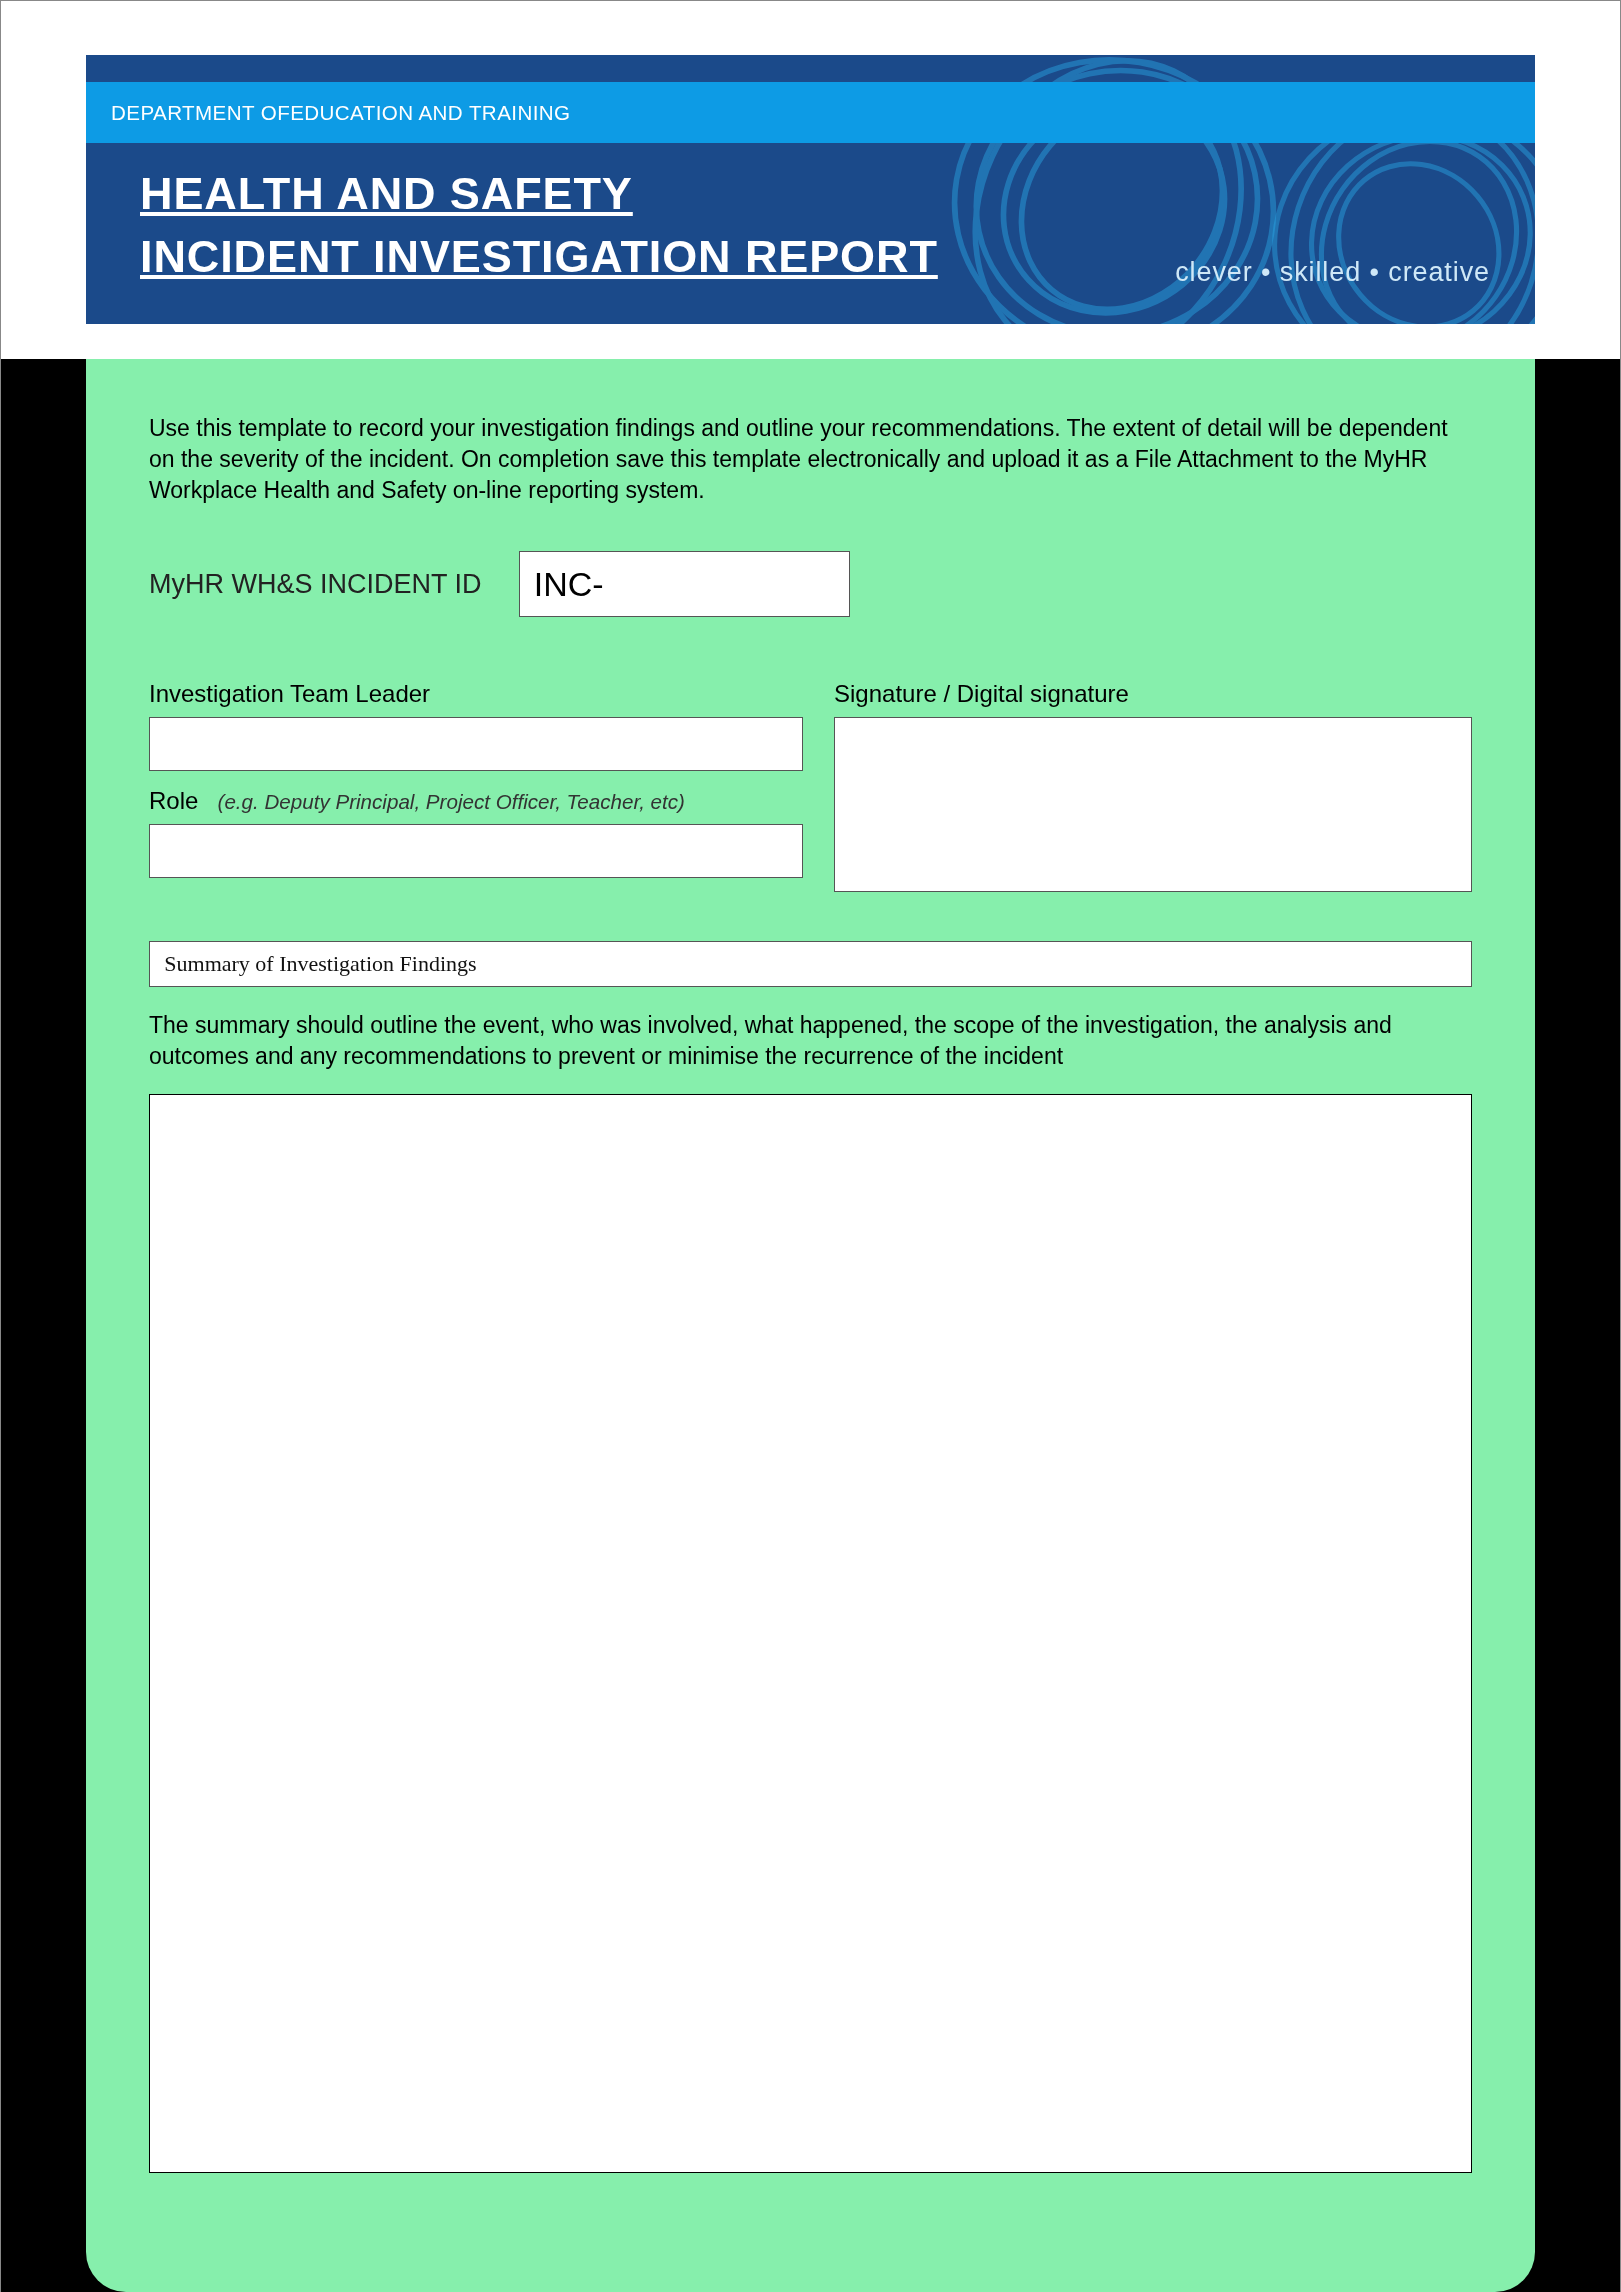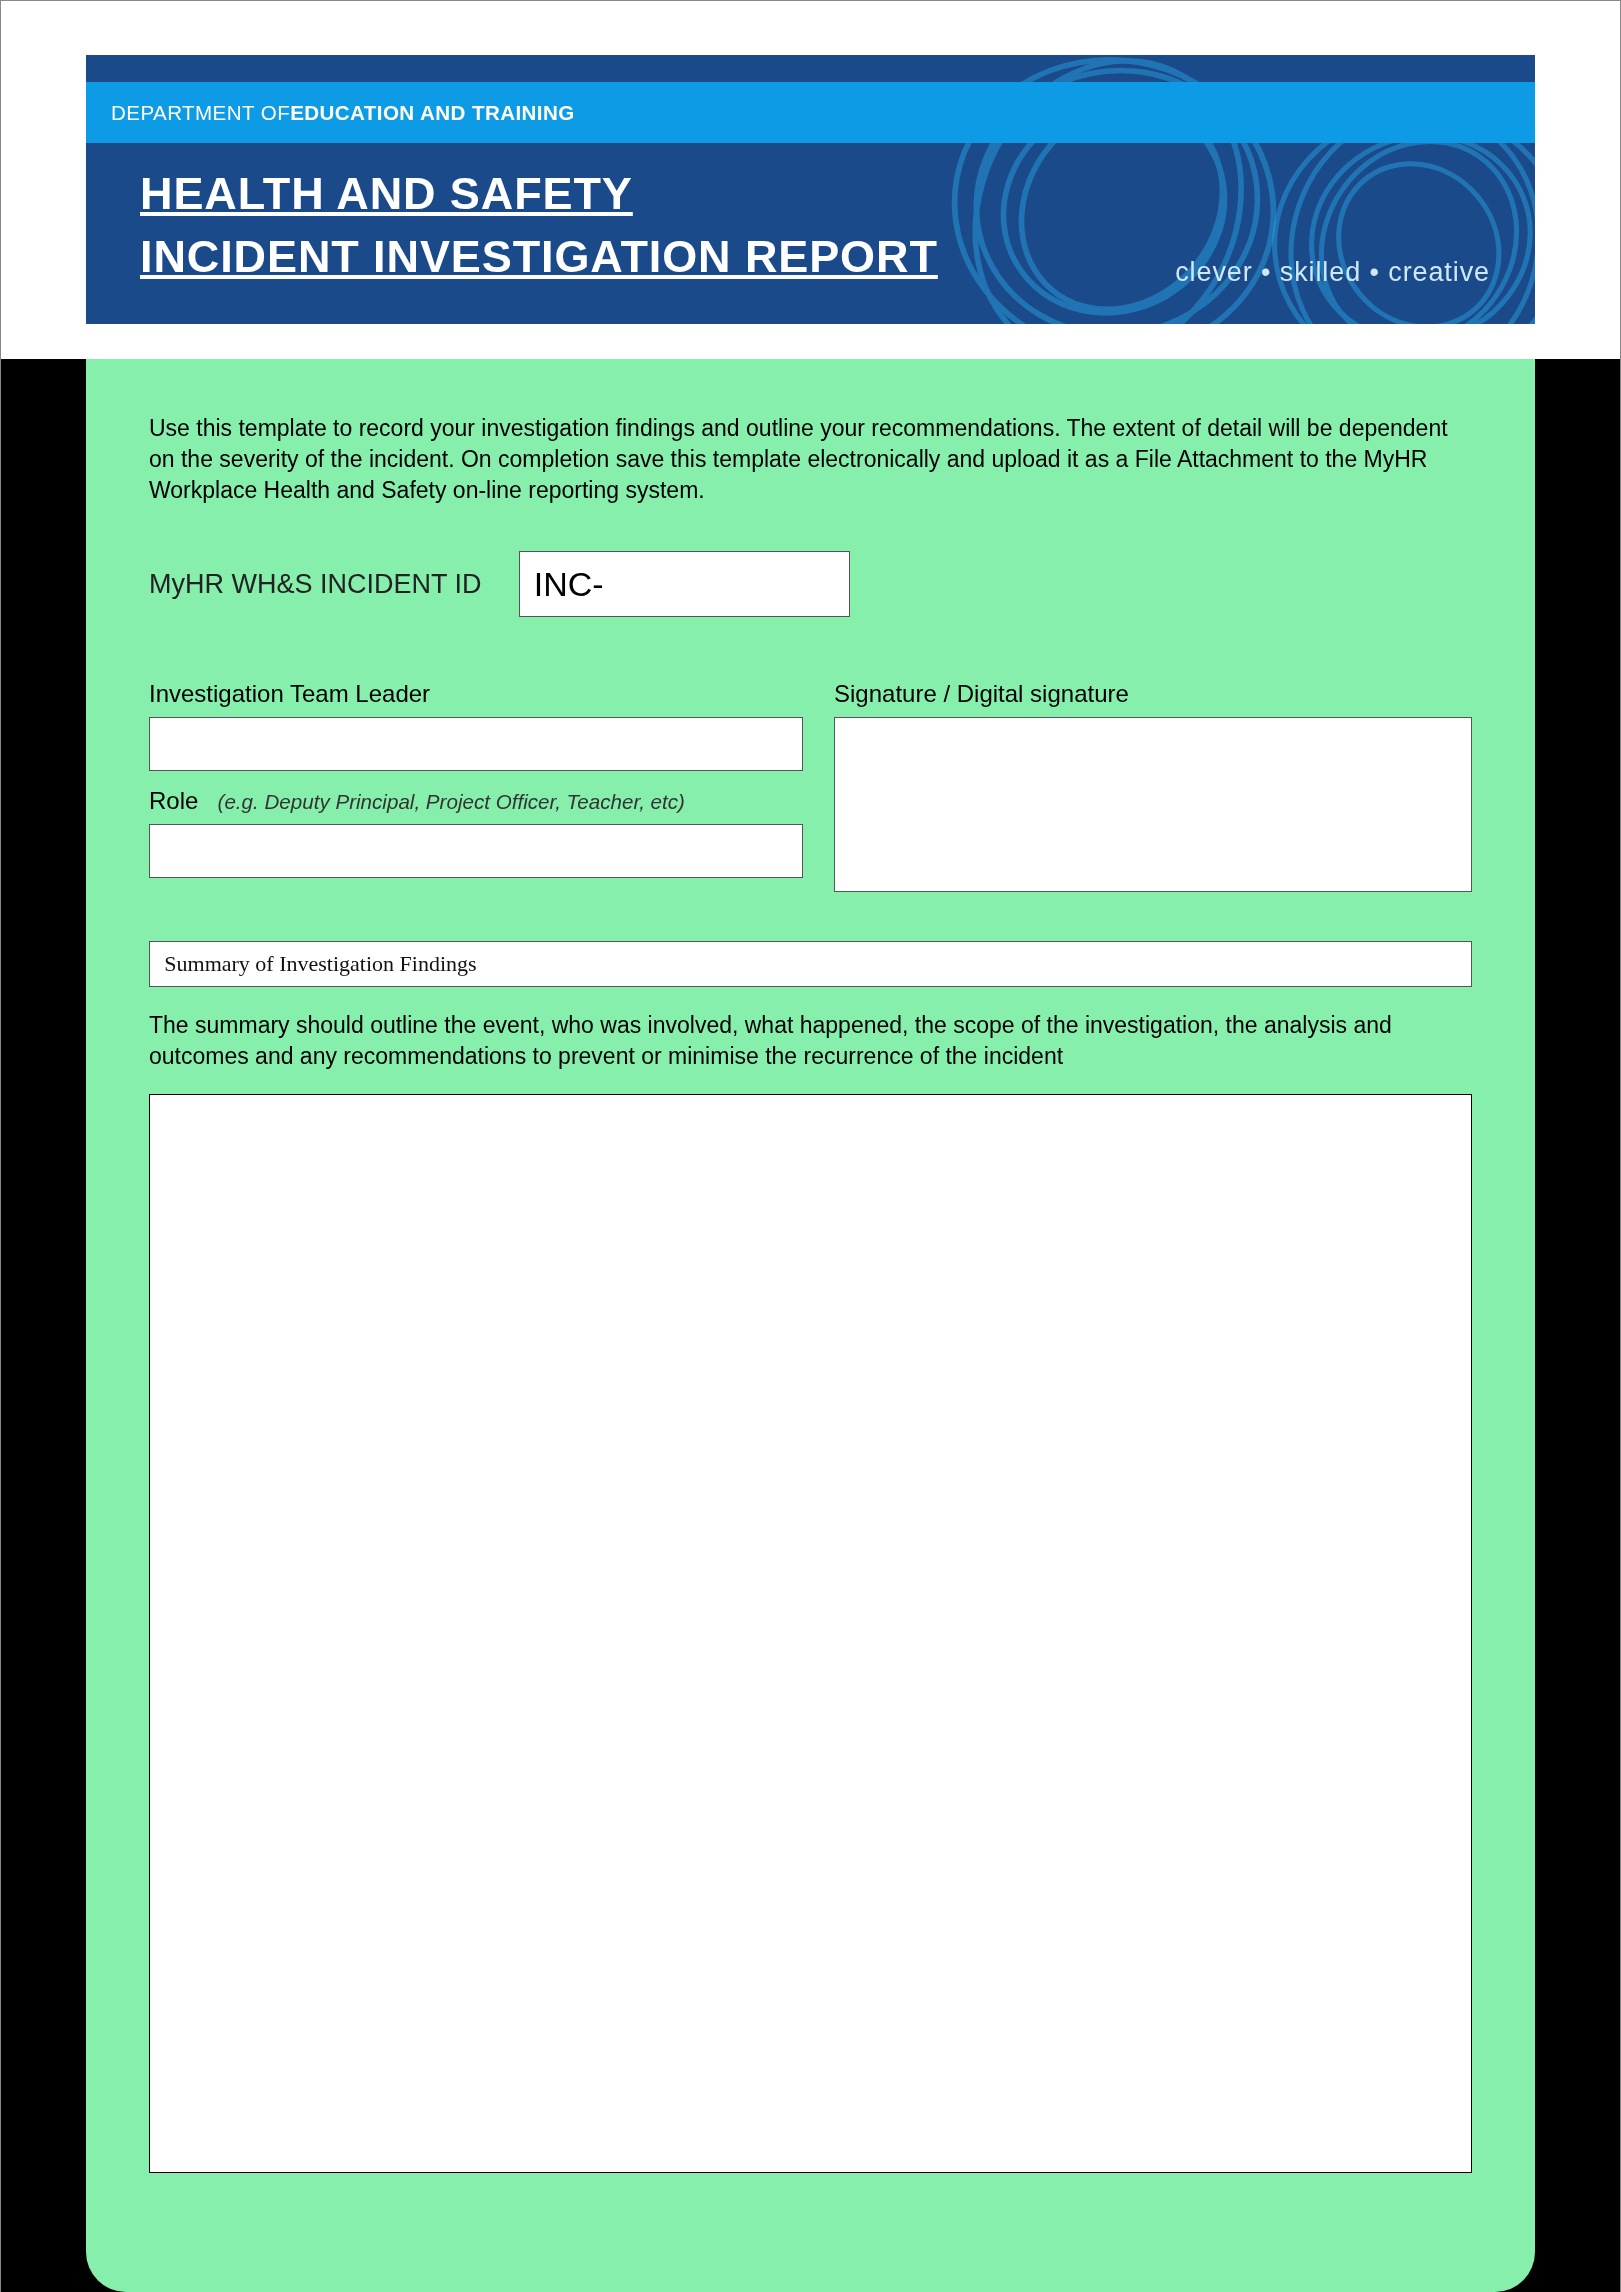--- a/index.html
+++ b/index.html
@@ -38,21 +38,21 @@
   }
   .banner-top-strip .dept-thin {
     color: #fff;
     font-size: 20.6px;
     font-weight: 300;
     letter-spacing: 0.4px;
   }
   .banner-top-strip .dept-bold {
     color: #fff;
     font-size: 20.6px;
-    font-weight: 700;
+    font-weight: 400;
     letter-spacing: 0.4px;
   }
   .banner-title {
     position: absolute;
     left: 54px;
     top: 107px;
     color: #fff;
     font-weight: 700;
     font-size: 45px;
     letter-spacing: 0.9px;

